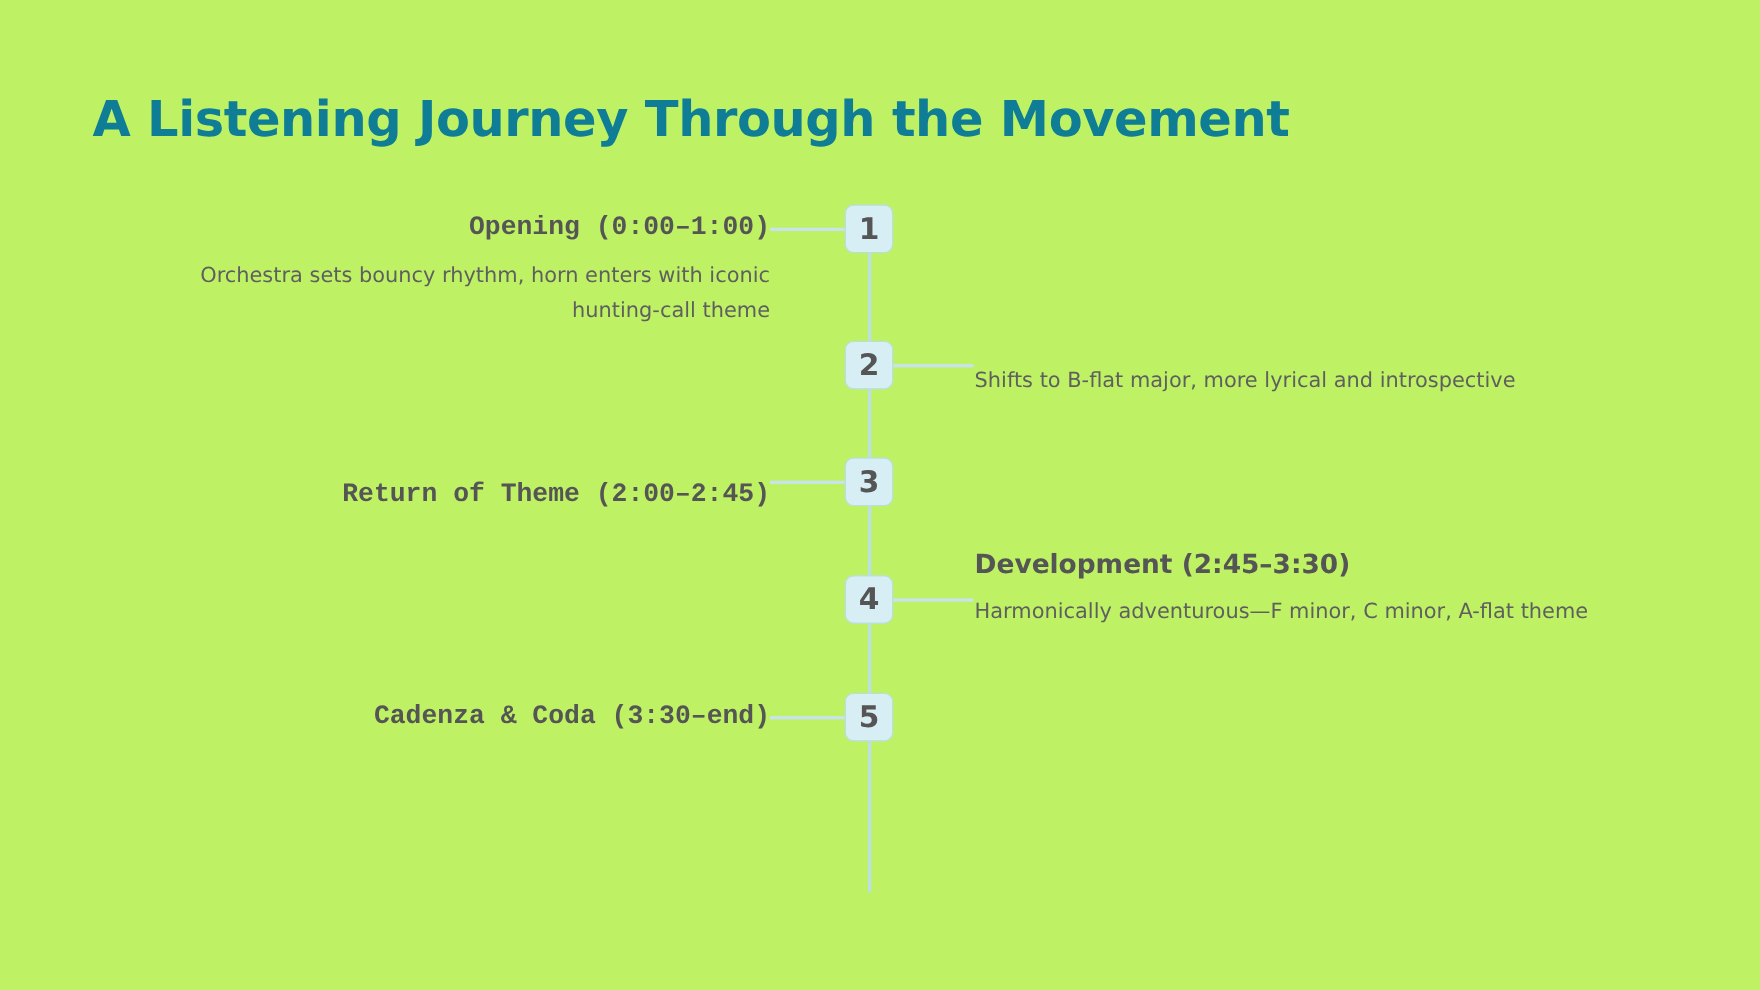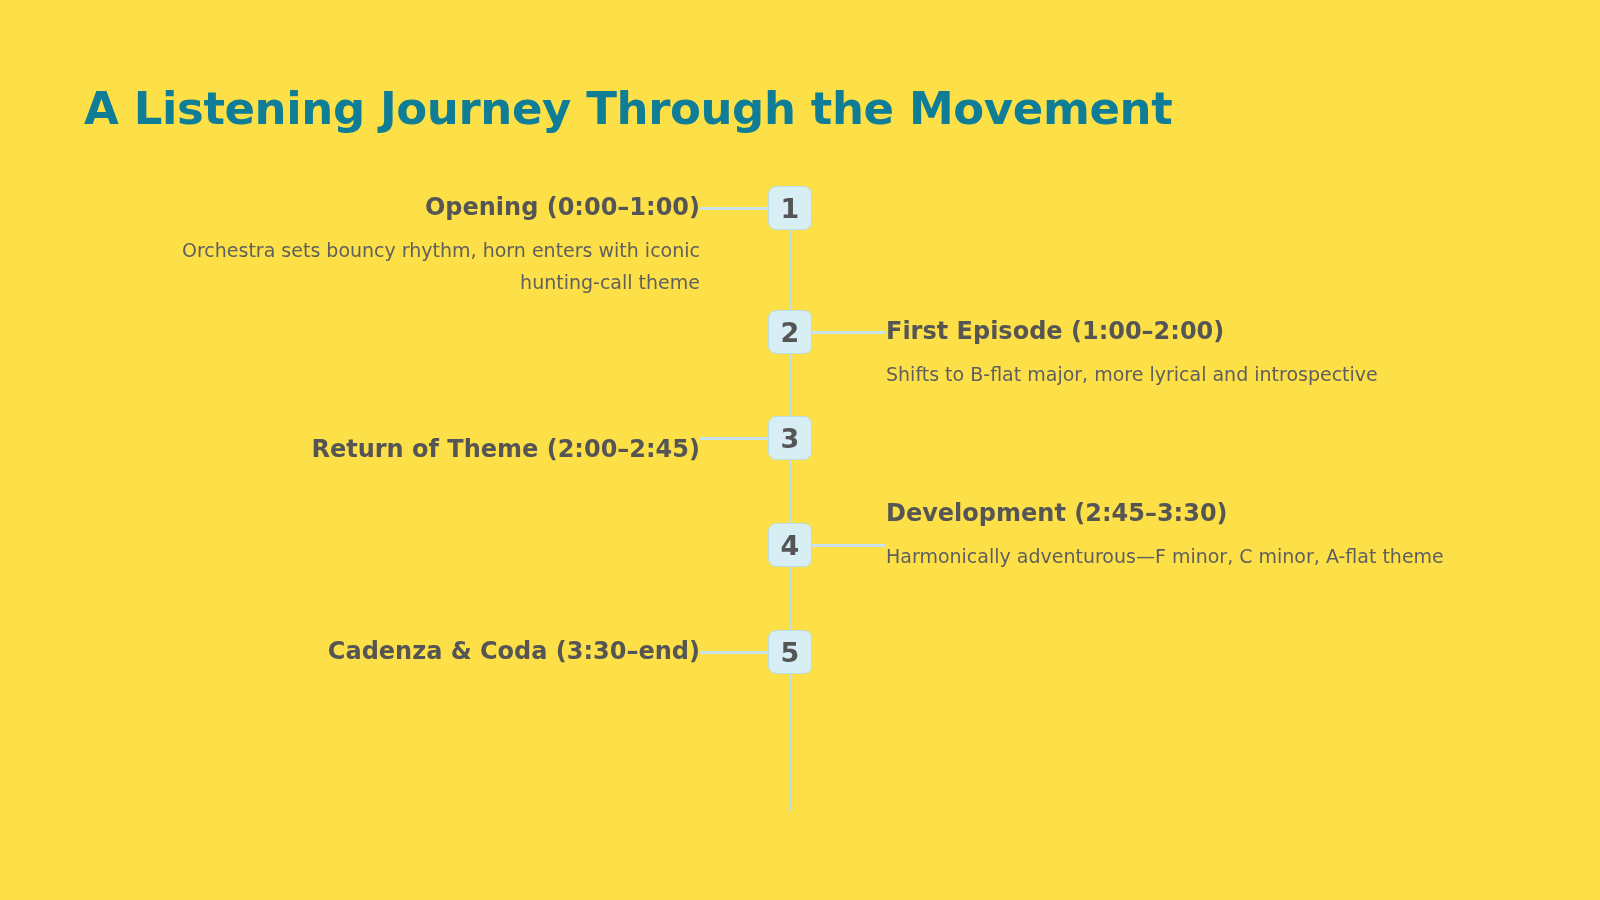--- a/index.html
+++ b/index.html
@@ -11,21 +11,21 @@
     width: 1600px;
     height: 900px;
     font-family: "DejaVu Sans", "Liberation Sans", sans-serif;
     overflow: hidden;
     position: relative;
   }
 
   .page {
     position: absolute;
     inset: 0;
-    background: #fde047;
+    background: #bef264;
   }
 
   .page-title {
     position: absolute;
     left: 84px;
     top: 82px;
     font-size: 45px;
     font-weight: bold;
     color: #0e7d95;
     letter-spacing: -0.4px;
@@ -90,21 +90,21 @@
     text-align: left;
   }
 
   .entry-heading {
     font-size: 24px;
     font-weight: bold;
     color: #555555;
     line-height: 1.15;
     white-space: nowrap;
   }
-  .entry.left .entry-heading { white-space: nowrap; }
+  .entry.left .entry-heading { white-space: nowrap; font-family: Liberation Mono, monospace; }
 
   .entry-desc {
     margin-top: 13px;
     font-size: 19px;
     font-weight: normal;
     color: #5f5f5f;
     line-height: 1.68;
   }
   .entry.left .entry-desc { margin-left: auto; max-width: 560px; }
 </style>
@@ -122,21 +122,20 @@
     <div class="connector left" style="top:207px"></div>
     <div class="node" style="top:186px">1</div>
     <div class="entry left" style="top:194px">
       <div class="entry-heading">Opening (0:00–1:00)</div>
       <div class="entry-desc">Orchestra sets bouncy rhythm, horn enters with iconic hunting-call theme</div>
     </div>
 
     <div class="connector right" style="top:331px"></div>
     <div class="node" style="top:310px">2</div>
     <div class="entry right" style="top:318px">
-      <div class="entry-heading">First Episode (1:00–2:00)</div>
       <div class="entry-desc">Shifts to B-flat major, more lyrical and introspective</div>
     </div>
 
     <div class="connector left" style="top:437px"></div>
     <div class="node" style="top:416px">3</div>
     <div class="entry left" style="top:436px">
       <div class="entry-heading">Return of Theme (2:00–2:45)</div>
     </div>
 
     <div class="connector right" style="top:544px"></div>

